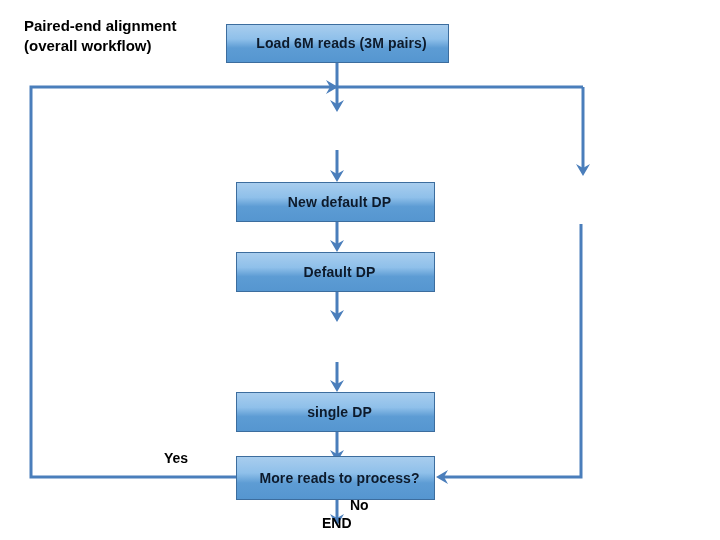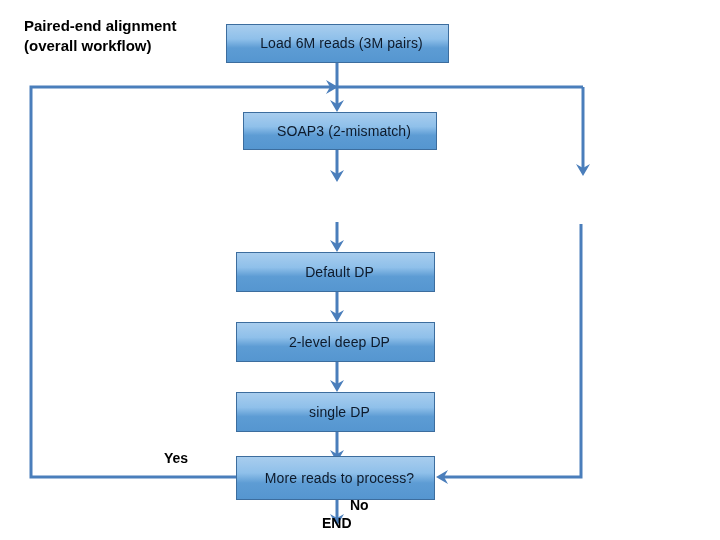--- a/index.html
+++ b/index.html
@@ -30,21 +30,21 @@
     z-index: 1;
   }
   
   .box {
     position: absolute;
     z-index: 2;
     box-sizing: border-box;
     border: 1px solid #3c6d9e;
     background: linear-gradient(to bottom, #a8cdee 0%, #8fc0ea 38%, #5d9cd4 62%, #5596d0 100%);
     color: #0d1a2b;
-    font-weight: normal;
+    font-weight: bold;
     display: flex;
     align-items: center;
     justify-content: center;
     text-align: center;
     line-height: 1.18;
     letter-spacing: 0.1px;
     padding-left: 8px;
   }
   
   .text-block {
@@ -110,26 +110,25 @@
     <polyline points="581,224 581,477 444,477" stroke="#4a7ebb" stroke-width="3" fill="none" stroke-linejoin="miter"></polyline>
     <path d="M 448 470 L 436 477 L 448 484 L 444 477 Z" fill="#4a7ebb"></path>
   </svg>
 
   <div class="text-block" style="left:24px; top:16px; width:205px; font-size:15px;">Paired-end alignment
 (overall workflow)</div>
 
 
   <div class="box" style="left:226px; top:24px; width:223px; height:39px; font-size:14px;">Load 6M reads  (3M pairs)</div>
 
-  <div class="box" style="left:243px; top:112px; width:194px; height:38px; font-size:14px;">SOAP3 (2-mismatch)</div>
 
+  <div class="box" style="left:236px; top:182px; width:199px; height:40px; font-size:14px;">New default DP</div>
 
   <div class="box" style="left:236px; top:252px; width:199px; height:40px; font-size:14px;">Default DP</div>
 
-  <div class="box" style="left:236px; top:322px; width:199px; height:40px; font-size:14px;">2-level deep DP</div>
 
   <div class="box" style="left:236px; top:456px; width:199px; height:44px; font-size:14px;">More reads to process?</div>
 
   <div class="box" style="left:236px; top:392px; width:199px; height:40px; font-size:14px;">single DP</div>
 
 
   <div class="label" style="left:120px; top:450px; font-size:14px;margin-left:44px;">Yes</div>
 
   <div class="label" style="left:350px; top:497px; font-size:14px;">No</div>
 

